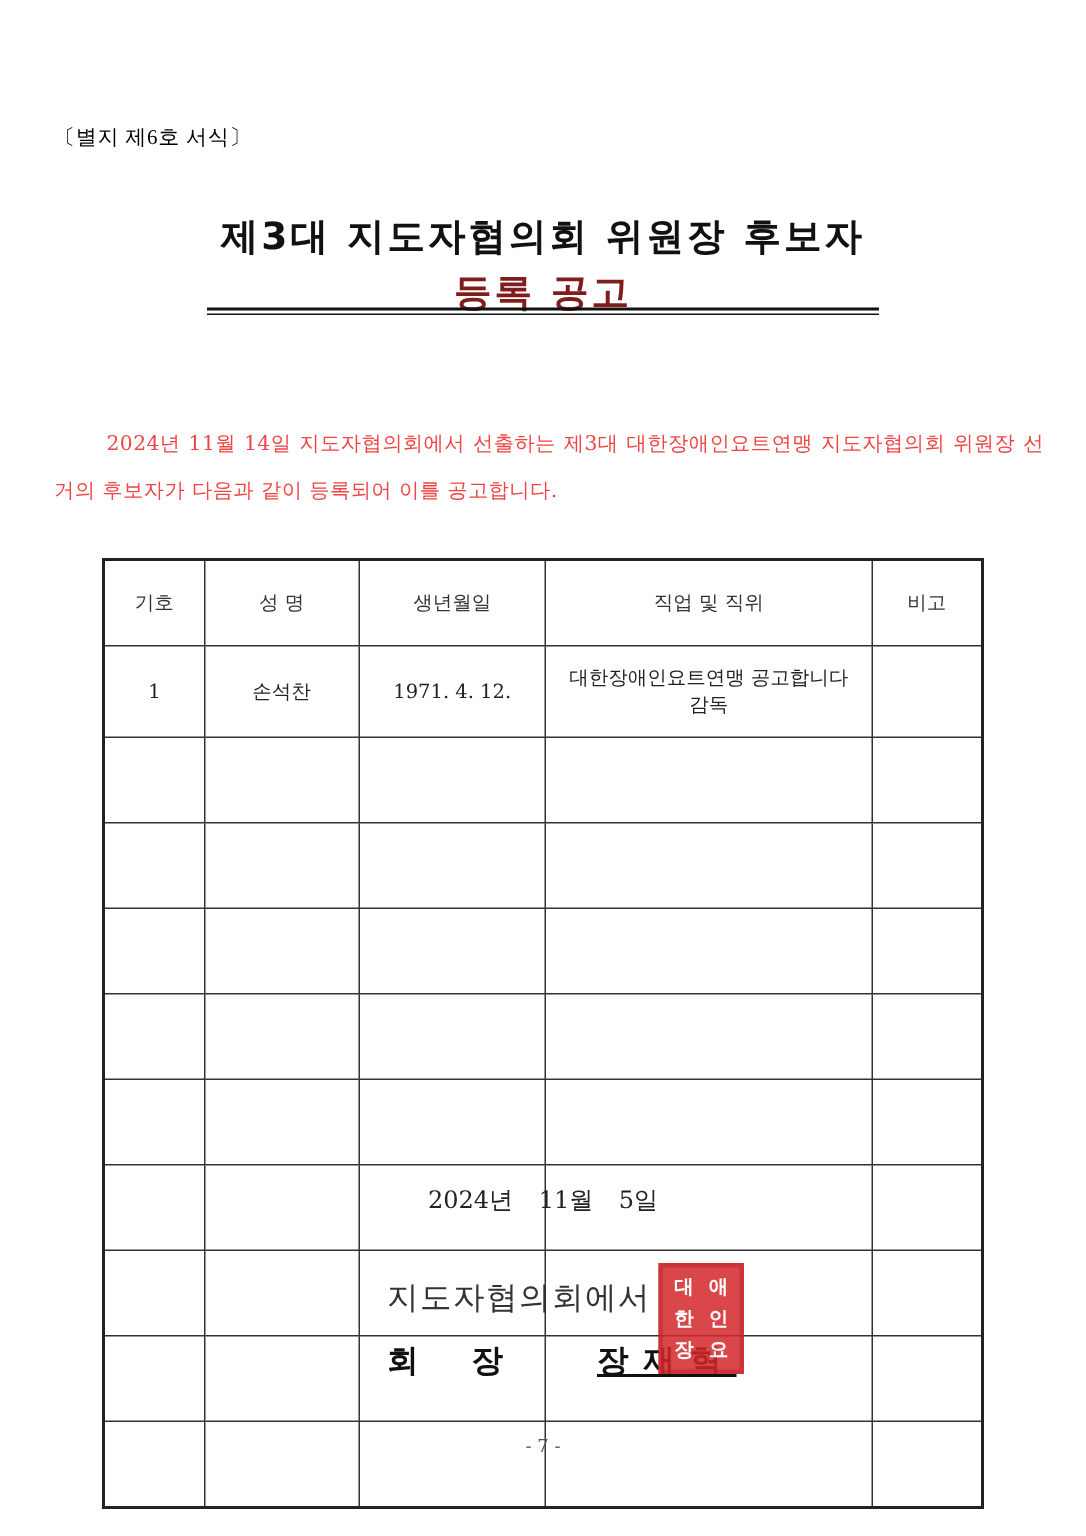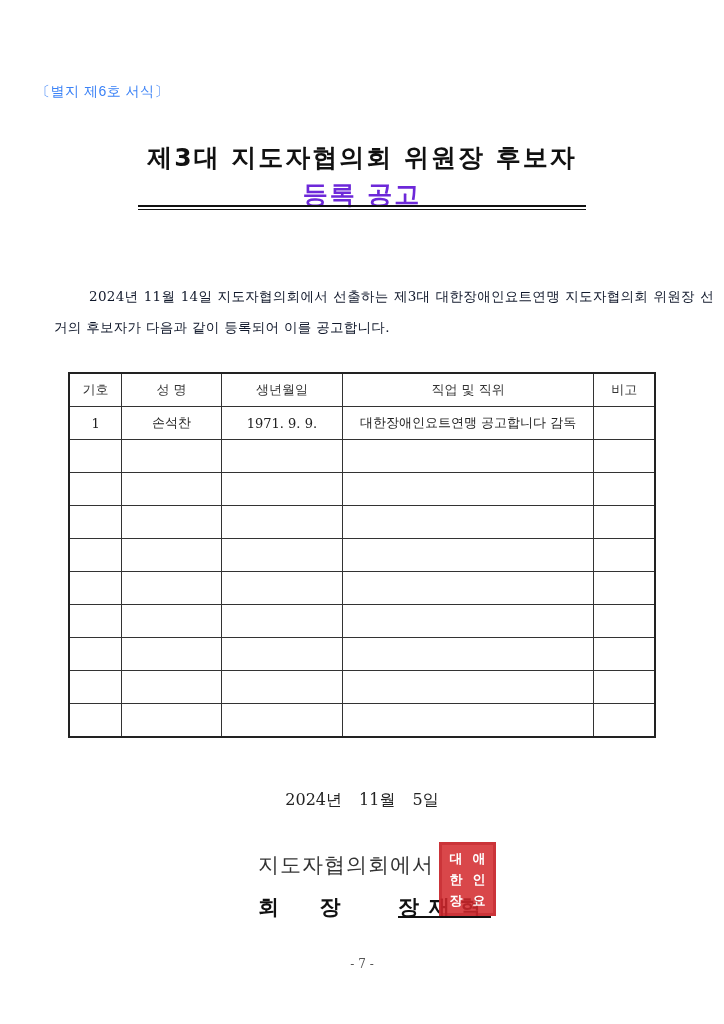--- a/index.html
+++ b/index.html
@@ -1,35 +1,35 @@
 <!DOCTYPE html>
 <html><head>
   <meta charset="utf-8">
   <style>
     html, body { margin: 0; padding: 0; background: #ffffff; }
     body { width: 724px; height: 1024px; position: relative; overflow: hidden;
            font-family: "DejaVu Serif", serif; color: #222; }
-    .form-label { position: absolute; left: 36px; top: 83px; font-size: 14px; color: #3b82f6;
-                  font-family: Liberation Sans, sans-serif; letter-spacing: 0.5px; }
+    .form-label { position: absolute; left: 36px; top: 83px; font-size: 14px; color: #000000;
+                  font-family: Liberation Serif, serif; letter-spacing: 0.5px; }
     .title1 { position: absolute; left: 0; width: 724px; top: 141px; text-align: center;
               font-size: 25px; font-weight: bold; letter-spacing: 2px; color: #111;
               font-family: "DejaVu Sans", sans-serif; }
     .title2 { position: absolute; left: 0; width: 724px; top: 178px; text-align: center;
-              font-size: 25px; font-weight: bold; letter-spacing: 2px; color: #6d28d9;
+              font-size: 25px; font-weight: bold; letter-spacing: 2px; color: #7f1d1d;
               font-family: "DejaVu Sans", sans-serif; }
     .title-rule { position: absolute; left: 138px; width: 448px; top: 205px; height: 1px;
                   border-top: 2px solid #111; border-bottom: 1px solid #111; padding-top: 1px; }
     .body-text { position: absolute; left: 36px; width: 660px; top: 281px; font-size: 13.5px;
-                 line-height: 31px; color: #0f172a; text-align: justify; letter-spacing: 0.3px; margin-left: 18px; }
+                 line-height: 31px; color: #ef4444; text-align: justify; letter-spacing: 0.3px; }
     .body-text .indent { display: inline-block; width: 35px; }
     table.candidates { position: absolute; left: 68px; top: 372px; width: 588px;
                        border-collapse: collapse; font-size: 13px; color: #222;
                        border: 2px solid #222; }
     table.candidates th, table.candidates td { border: 1px solid #333; height: 32px;
-                       text-align: center; padding: 0; font-weight: normal; }
+                       text-align: center; padding: 12px; font-weight: normal; }
     table.candidates th { font-family: "DejaVu Sans", sans-serif; color: #333; }
     table.candidates tr.header-row th { border-bottom: 1px solid #333; }
     .c1 { width: 53px; } .c2 { width: 103px; } .c3 { width: 124px; } .c4 { width: 262px; } .c5 { width: 62px; }
     .date { position: absolute; left: 0; width: 724px; top: 790px; text-align: center; font-size: 16px;
             word-spacing: 12px; color: #222; }
     .org { position: absolute; left: 258px; top: 851px; font-size: 21px; color: #333;
            font-family: "DejaVu Sans", sans-serif; letter-spacing: 1px; }
     .signer { position: absolute; left: 258px; top: 893px; font-size: 21px; font-weight: bold; color: #111;
               font-family: "DejaVu Sans", sans-serif; }
     .signer span { display: inline-block; }
@@ -59,21 +59,21 @@
       <th class="c2">성 명</th>
       <th class="c3">생년월일</th>
       <th class="c4">직업 및 직위</th>
       <th class="c5">비고</th>
     </tr>
   </thead>
   <tbody>
     <tr>
       <td>1</td>
       <td>손석찬</td>
-      <td>1971. 9. 9.</td>
+      <td>1971. 4. 12.</td>
       <td>대한장애인요트연맹 공고합니다 감독</td>
       <td></td>
     </tr>
     <tr>
       <td></td>
       <td></td>
       <td></td>
       <td></td>
       <td></td>
     </tr>
@@ -134,21 +134,21 @@
       <td></td>
     </tr>
   </tbody>
 </table>
 
 <div class="date">2024년 11월 5일</div>
 
 <div class="org">지도자협의회에서</div>
 
 <div class="signer">
-  <span style="width:140px; letter-spacing:14px;font-family:Liberation Mono, monospace;">회 장</span><span style="letter-spacing:10px;text-decoration:underline;">장재혁</span>
+  <span style="width:140px; letter-spacing:14px;">회 장</span><span style="letter-spacing:10px;text-decoration:underline;">장재혁</span>
 </div>
 
 <div class="seal">
   <span>대</span>
   <span>애</span>
   <span>한</span>
   <span>인</span>
   <span>장</span>
   <span>요</span>
 </div>

